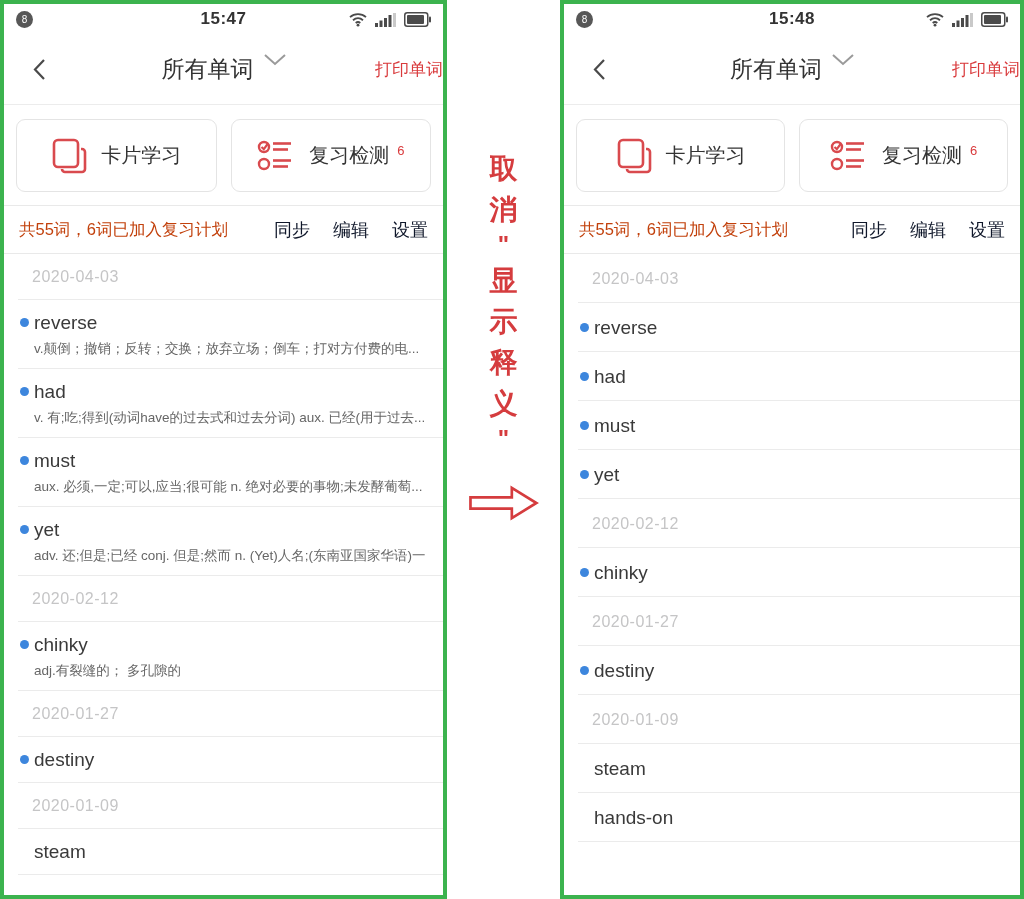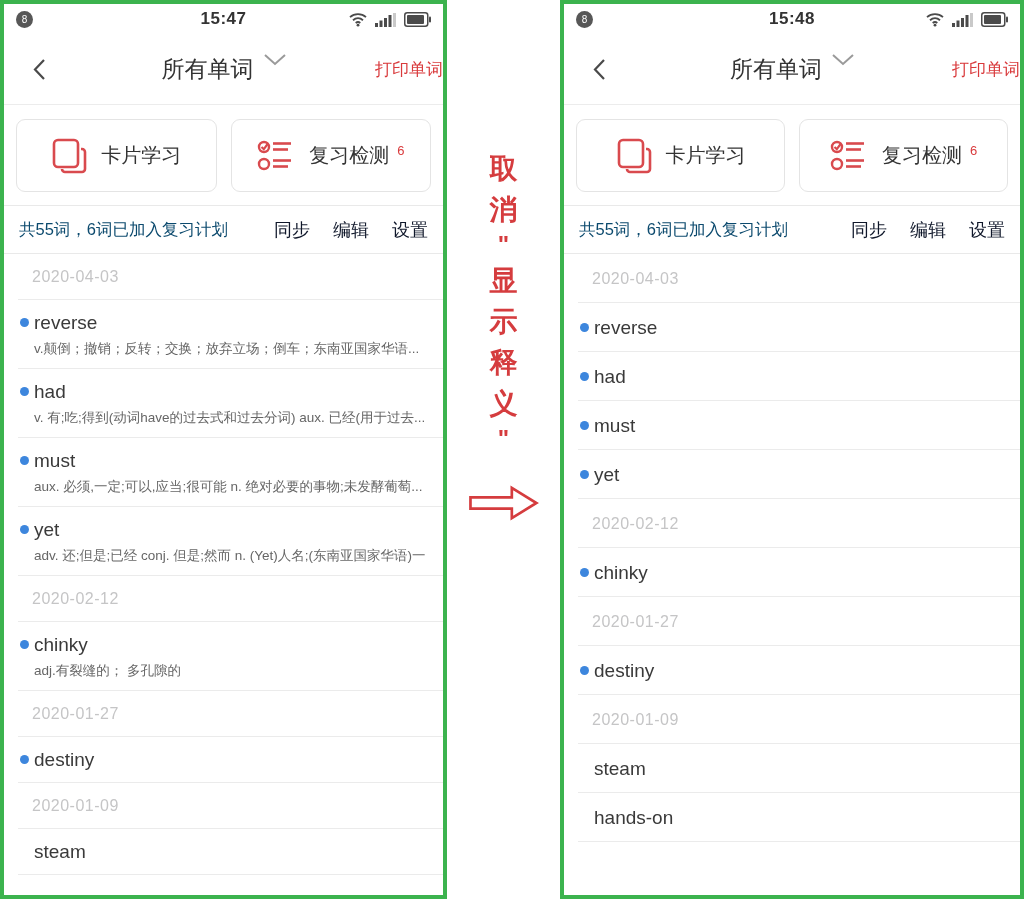--- a/index.html
+++ b/index.html
@@ -25,21 +25,21 @@
   .printbtn { position:absolute; right:0; top:50%; transform:translateY(-50%); font-size:17px; color:#d93a3c; cursor:pointer; }
 
   
   .actions { display:flex; gap:14px; padding:14px 12px 13px 12px; background:#fff; }
   .abtn { flex:1; height:73px; background:#fff; border:1px solid #e4e4e4; border-radius:9px; display:flex; align-items:center; justify-content:center; gap:14px; cursor:pointer; }
   .abtn .albl { font-size:20px; color:#333; }
   .abtn .cnt { font-size:13px; color:#d93a3c; transform:translateY(-5px); margin-left:-6px; }
 
   
   .toolbar { height:49px; border-top:1px solid #e9e9e9; border-bottom:1px solid #e9e9e9; display:flex; align-items:center; padding:0 15px; background:#fff; }
-  .summary { flex:1; font-size:16.5px; color:#0c4a6e; }
+  .summary { flex:1; font-size:16.5px; color:#c2410c; }
   .tlinks { display:flex; gap:23px; }
   .tlink { font-size:18px; color:#0f172a; cursor:pointer; }
 
   
   .wordlist { background:#fff; }
   .row { position:relative; }
   .row::after { content:""; position:absolute; left:14px; right:0; bottom:0; height:1px; background:#ebebeb; }
   .row.date { height:46px; display:flex; align-items:center; padding-left:28px; }
   .p1 .row.date { height:49px; }
   .date-text { font-size:16px; color:#c5c5c6; letter-spacing:.5px; }
@@ -154,21 +154,21 @@
 
     <div class="wordlist">
         <div class="row date">
           <span class="date-text">2020-04-03</span>
         </div>
         <div class="row word">
           <div class="wline">
             <span class="bullet"></span>
             <span class="wtext">reverse</span>
           </div>
-          <div class="def">v.颠倒；撤销；反转；交换；放弃立场；倒车；东南亚国家华语...</div>
+          <div class="def">v.颠倒；撤销；反转；交换；放弃立场；倒车；打对方付费的电...</div>
         </div>
         <div class="row word">
           <div class="wline">
             <span class="bullet"></span>
             <span class="wtext">had</span>
           </div>
           <div class="def">v. 有;吃;得到(动词have的过去式和过去分词) aux. 已经(用于过去...</div>
         </div>
         <div class="row word">
           <div class="wline">

